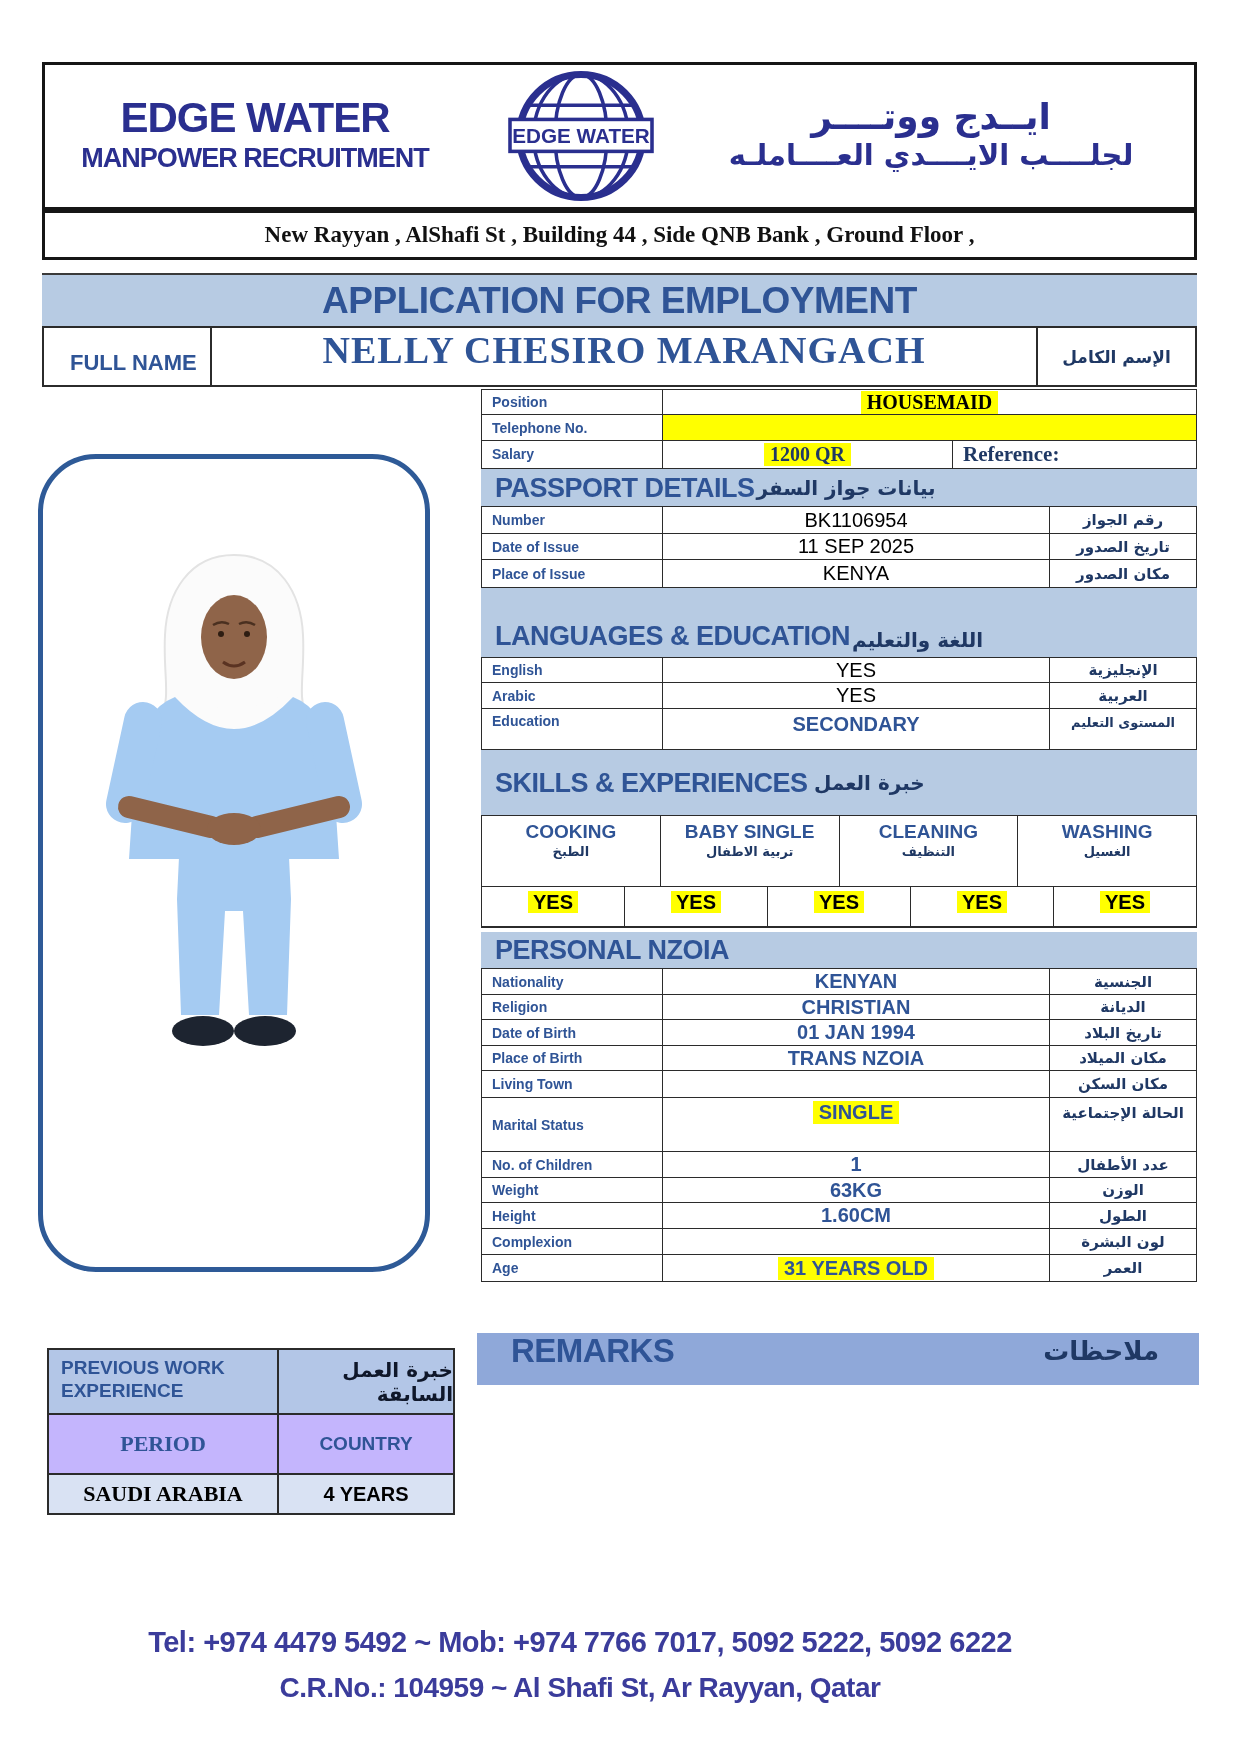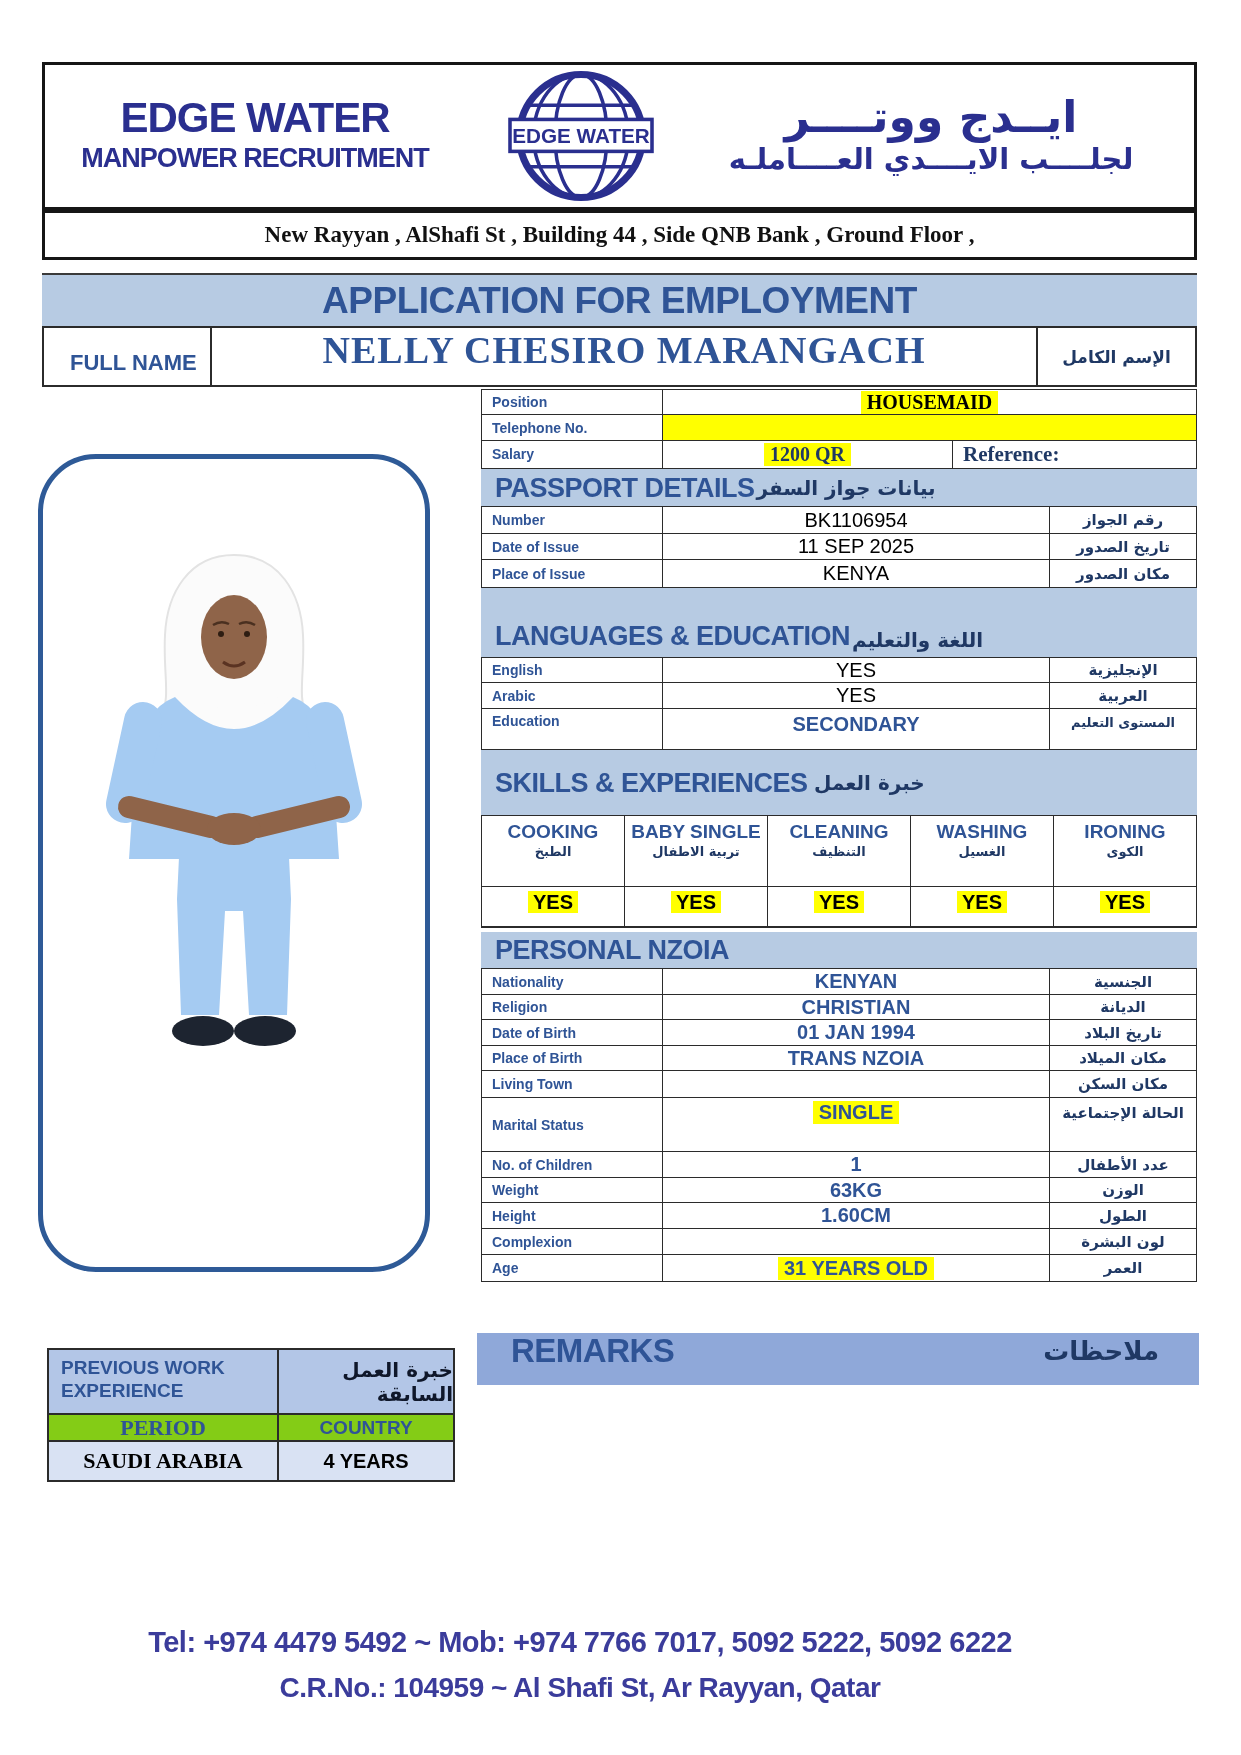--- a/index.html
+++ b/index.html
@@ -14,21 +14,21 @@
   .hl{background:#ffff00;padding:0 6px;}
 
   
   .logo-box{left:42px;top:62px;width:1155px;height:148px;border:3px solid #161616;
     display:flex;align-items:center;justify-content:space-between;box-sizing:border-box;}
   .brand-left{width:420px;text-align:center;color:#2a2f8f;font-weight:bold;letter-spacing:-1px;}
   .brand-left .l1{font-size:42px;line-height:1.05;}
   .brand-left .l2{font-size:27px;line-height:1.3;}
   .globe-wrap{width:170px;display:flex;justify-content:center;}
   .brand-right{width:470px;text-align:center;color:#2a2f8f;font-weight:bold;padding-right:28px;}
-  .brand-right .a1{font-size:44px;line-height:1.1;}
+  .brand-right .a1{font-size:36px;line-height:1.1;}
   .brand-right .a2{font-size:29px;line-height:1.3;}
 
   .addr-box{left:42px;top:210px;width:1155px;height:50px;border:3px solid #161616;box-sizing:border-box;
     display:flex;align-items:center;justify-content:center;font-family:"Liberation Serif",serif;
     font-weight:bold;font-size:23px;color:#111;}
 
   .title-bar{left:42px;top:273px;width:1155px;height:53px;background:#b7cbe3;border-top:2px solid #3a3a3a;
     box-sizing:border-box;display:flex;align-items:center;justify-content:center;
     font-size:37px;font-weight:bold;color:#2f5496;letter-spacing:-0.5px;}
 
@@ -77,21 +77,21 @@
   .remarks-bar .arh{font-size:26px;font-weight:bold;color:#1f3864;}
 
   
   .pw{left:47px;top:1350px;width:408px;}
   .pw .prow{display:flex;border:2px solid #2b2b2b;margin-top:-2px;box-sizing:border-box;}
   .pw .pc1{flex:0 0 228px;box-sizing:border-box;}
   .pw .pc2{flex:1;border-left:2px solid #2b2b2b;box-sizing:border-box;display:flex;align-items:center;justify-content:center;}
   .pw-head{background:#b3c6e7;height:67px;}
   .pw-head .pc1{padding:7px 0 0 12px;font-size:19px;font-weight:bold;color:#2f5496;line-height:1.2;}
   .pw-head .pc2{font-size:20px;font-weight:bold;color:#0f172a;}
-  .pw-sub{background:#84cc16;height:29px;}
+  .pw-sub{background:#c4b5fd;height:62px;}
   .pw-sub .pc1{display:flex;align-items:center;justify-content:center;
     font-family:"Liberation Serif",serif;font-size:22px;font-weight:bold;color:#2f5496;}
   .pw-sub .pc2{font-size:19px;font-weight:bold;color:#2f5496;}
   .pw-val{background:#d9e2f3;height:42px;}
   .pw-val .pc1{display:flex;align-items:center;justify-content:center;
     font-family:"Liberation Serif",serif;font-size:22px;font-weight:bold;color:#000;}
   .pw-val .pc2{font-size:20px;font-weight:bold;color:#000;}
 
   
   .footer{left:0;top:1626px;width:1160px;text-align:center;color:#3b3c9b;font-weight:bold;
@@ -243,24 +243,20 @@
       <div class="sa ar">تربية  الاطفال</div>
     </div>
     <div class="skill-col">
       <div class="sl">CLEANING</div>
       <div class="sa ar">التنظيف</div>
     </div>
     <div class="skill-col">
       <div class="sl">WASHING</div>
       <div class="sa ar">الغسيل</div>
     </div>
-    <div class="skill-col">
-      <div class="sl">IRONING</div>
-      <div class="sa ar">الكوى</div>
-    </div>
   </div>
   <div class="skills-row" style="height:42px;border-bottom-width:2.5px;background:#fff;">
     <div class="skill-yes"><span>YES</span></div>
     <div class="skill-yes"><span>YES</span></div>
     <div class="skill-yes"><span>YES</span></div>
     <div class="skill-yes"><span>YES</span></div>
     <div class="skill-yes"><span>YES</span></div>
   </div>
 
   <div class="sect" style="height:38px;margin-top:4px;">

